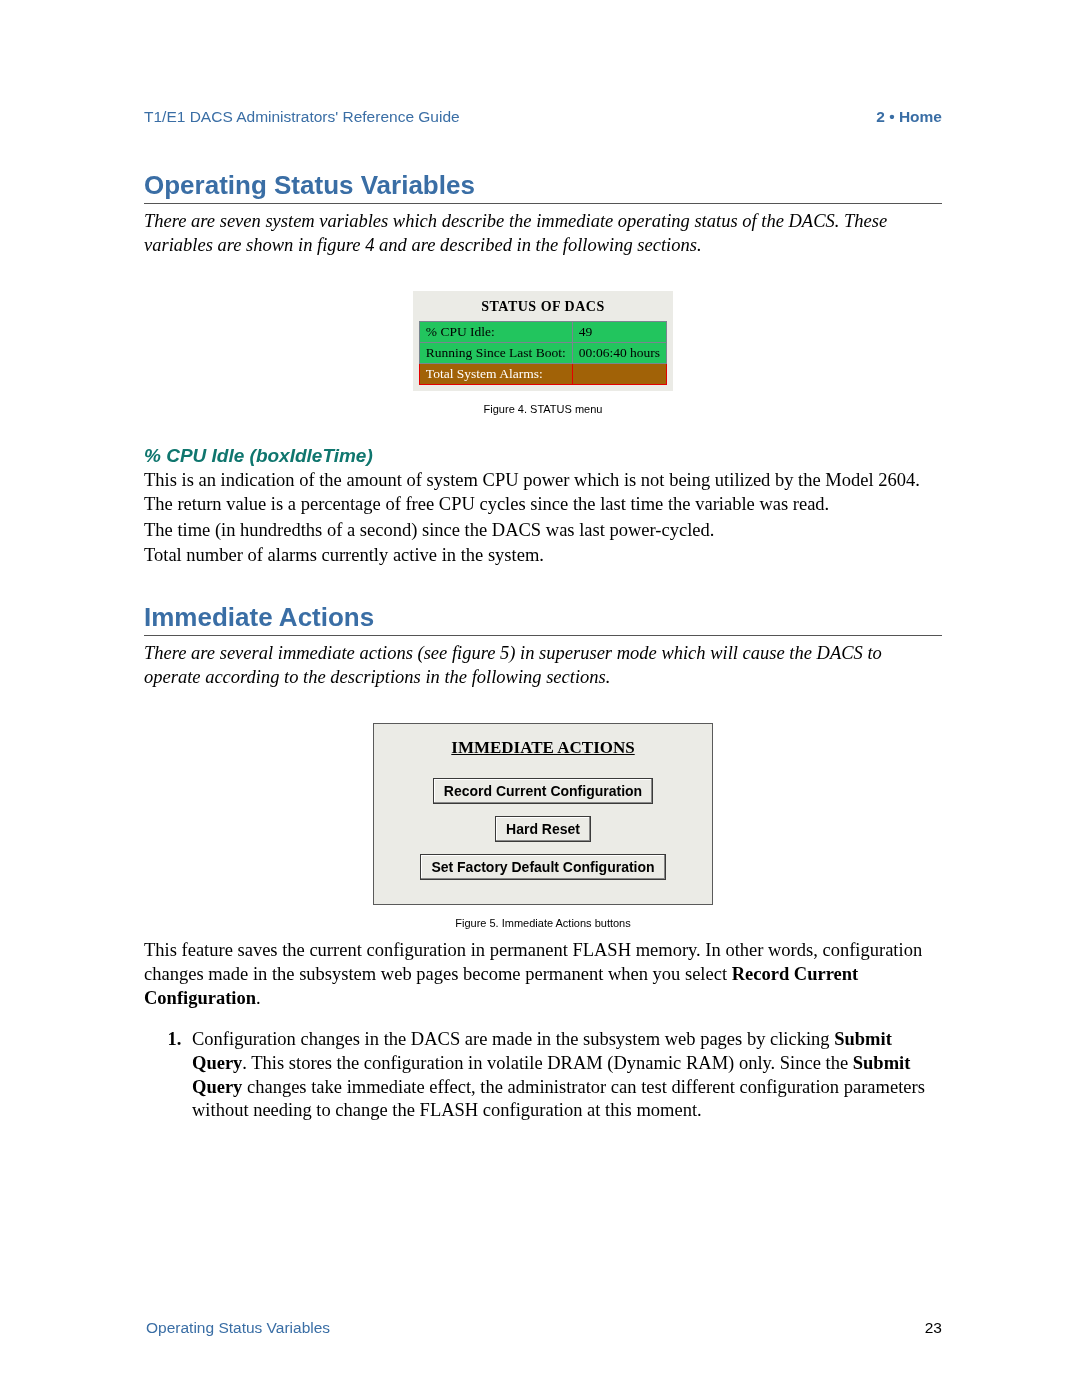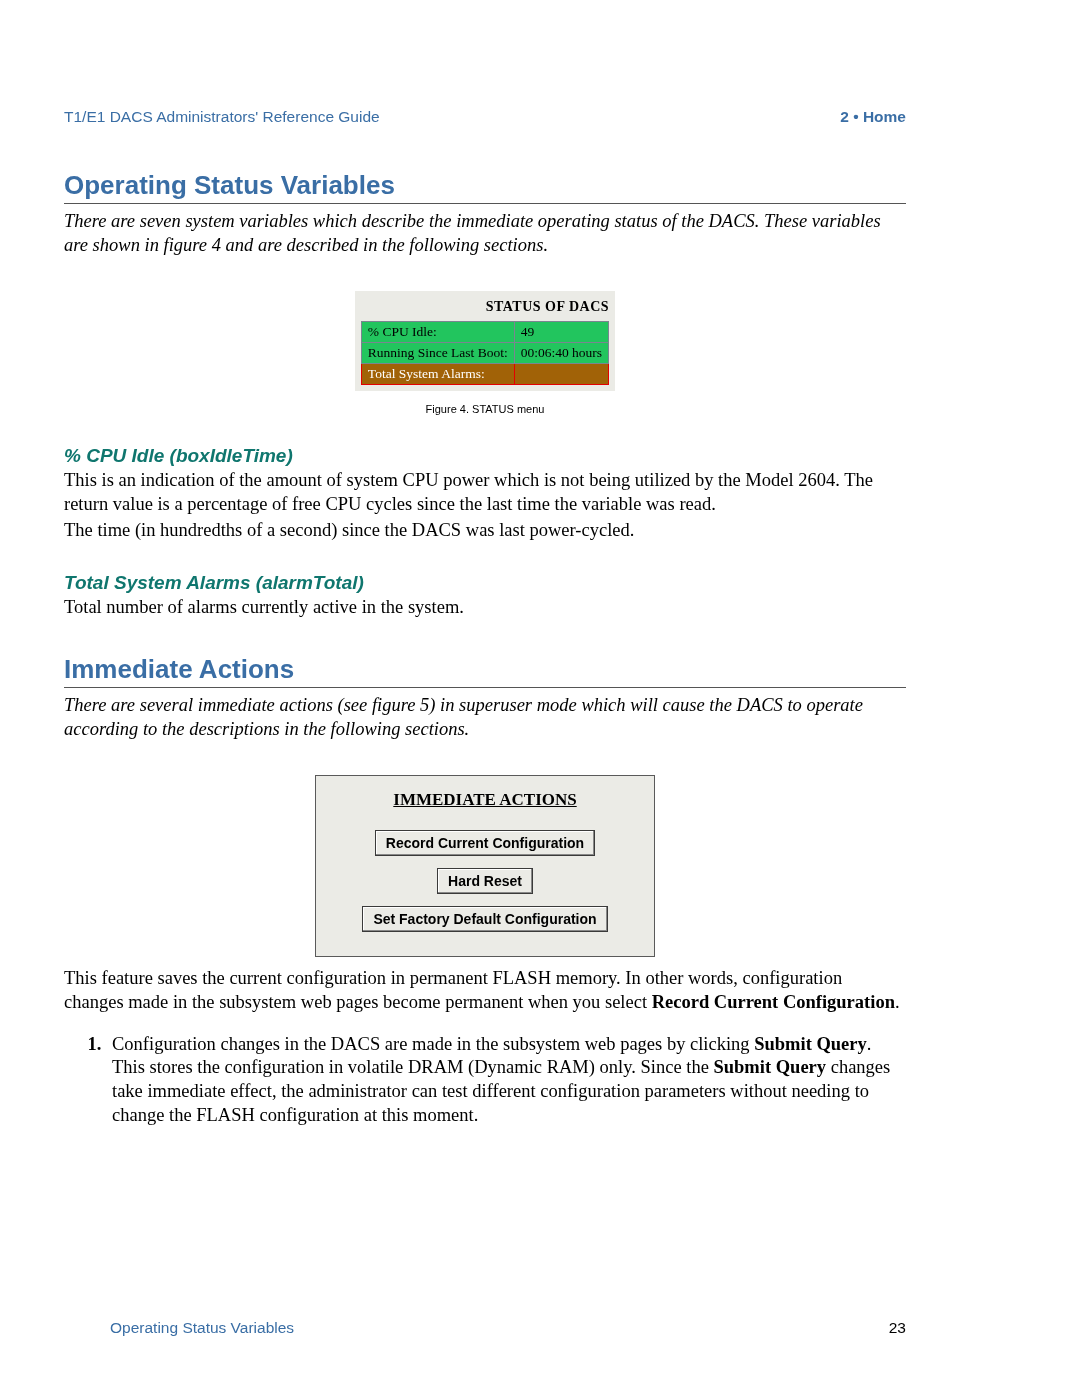--- a/index.html
+++ b/index.html
@@ -6,22 +6,23 @@
     margin: 0;
     padding: 0;
     background: #fff;
     font-family: "Times New Roman", Times, serif;
     color: #000;
   }
   .page {
     width: 988px;
     height: 1397px;
     box-sizing: border-box;
-    padding: 108px 82px 60px 64px;
+    padding: 108px 82px 60px 108px;
     position: relative;
+    margin-left: 36px;
   }
   .runhead {
     display: flex;
     justify-content: space-between;
     font-family: Arial, Helvetica, sans-serif;
     font-size: 15.5px;
     margin-bottom: 44px;
   }
   .runhead .left { color: #3a6ea5; }
   .runhead .right { color: #3a6ea5; font-weight: 700; }
@@ -40,21 +41,21 @@
     margin: 6px 0 0 0;
     font-style: italic;
   }
   .fig-wrap { text-align: center; margin: 34px 0 10px 0; }
   .status-table-outer {
     display: inline-block;
     background: #ebebe6;
     padding: 8px 6px 6px 6px;
   }
   .status-title {
-    text-align: right;
+    text-align: center;
     font-family: "Times New Roman", serif;
     font-weight: 700;
     font-size: 14px;
     letter-spacing: 0.5px;
     margin-bottom: 6px;
   }
   table.status {
     border-collapse: collapse;
     font-family: "Times New Roman", serif;
     font-size: 13.5px;
@@ -171,33 +172,33 @@
         </table>
     </div>
     <div class="fig-caption">Figure 4. STATUS menu</div>
   </div>
 
   <h2 class="sub">% CPU Idle (boxIdleTime)</h2>
   <p class="sub-body">This is an indication of the amount of system CPU power which is not being utilized by the Model 2604. The return value is a percentage of free CPU cycles since the last time the variable was read.</p>
 
   <p class="sub-body">The time (in hundredths of a second) since the DACS was last power-cycled.</p>
 
-  <h2 class="sub">Total System Alarms (alarmTotal)</h2>
   <p class="sub-body">Total number of alarms currently active in the system.</p>
 
   <h1 class="section" style="margin-top:34px">Immediate Actions</h1>
   <p class="body">There are several immediate actions (see figure 5) in superuser mode which will cause the DACS to operate according to the descriptions in the following sections.</p>
 
   <div class="fig-wrap">
     <div class="actions-panel">
       <div class="actions-title">IMMEDIATE ACTIONS</div>
       <div><span class="action-btn">Record Current Configuration</span></div>
       <div><span class="action-btn">Hard Reset</span></div>
       <div><span class="action-btn">Set Factory Default Configuration</span></div>
     </div>
+    <div class="fig-caption">Figure 5. Immediate Actions buttons</div>
   </div>
 
   <p class="sub-body">
     <span>This feature saves the current configuration in permanent FLASH memory. In other words, configuration changes made in the subsystem web pages become permanent when you select </span><b>Record Current Configuration</b><span>.</span>
   </p>
 
   <ol class="numlist">
     <li>
       <span>Configuration changes in the DACS are made in the subsystem web pages by clicking </span><b>Submit Query</b><span>. This stores the configuration in volatile DRAM (Dynamic RAM) only. Since the </span><b>Submit Query</b><span> changes take immediate effect, the administrator can test different configuration parameters without needing to change the FLASH configuration at this moment.</span>
     </li>

